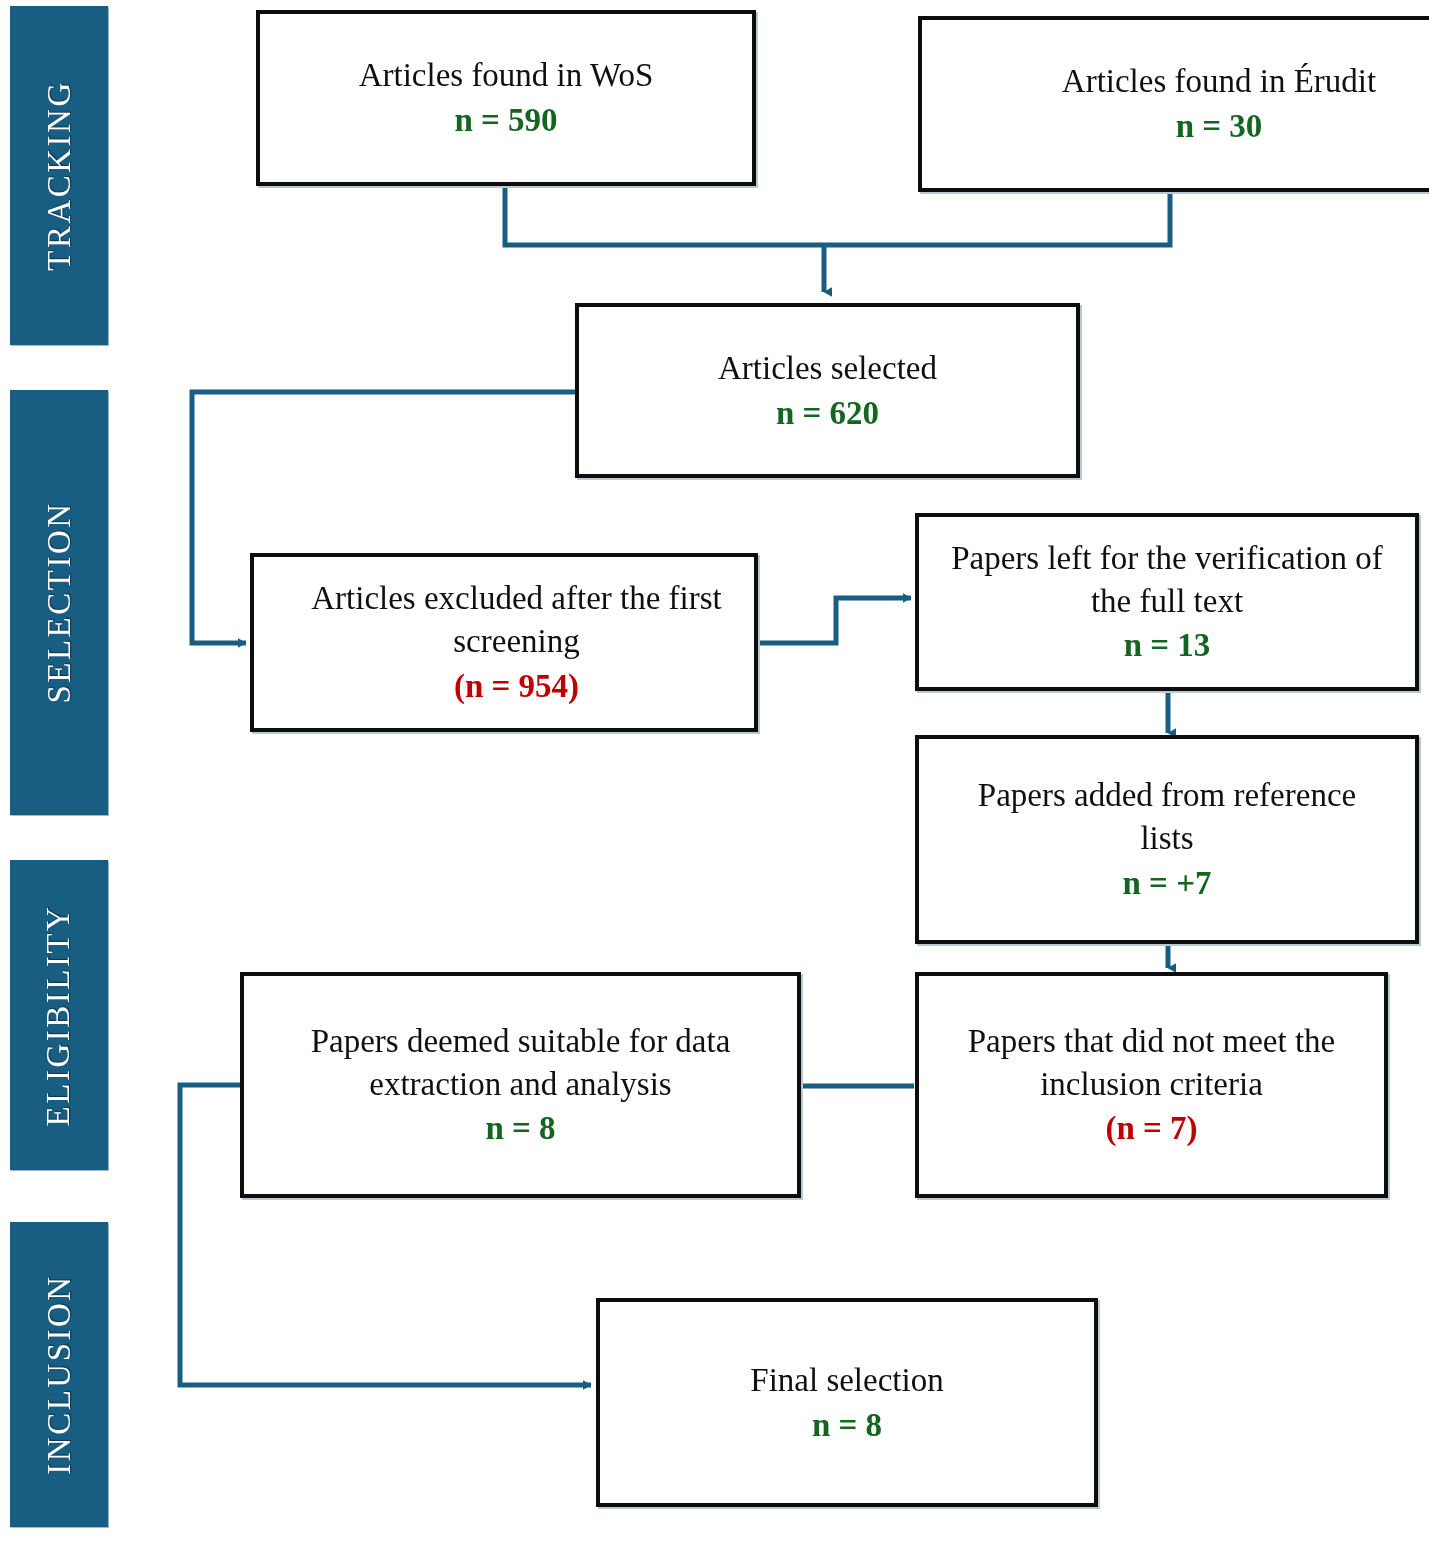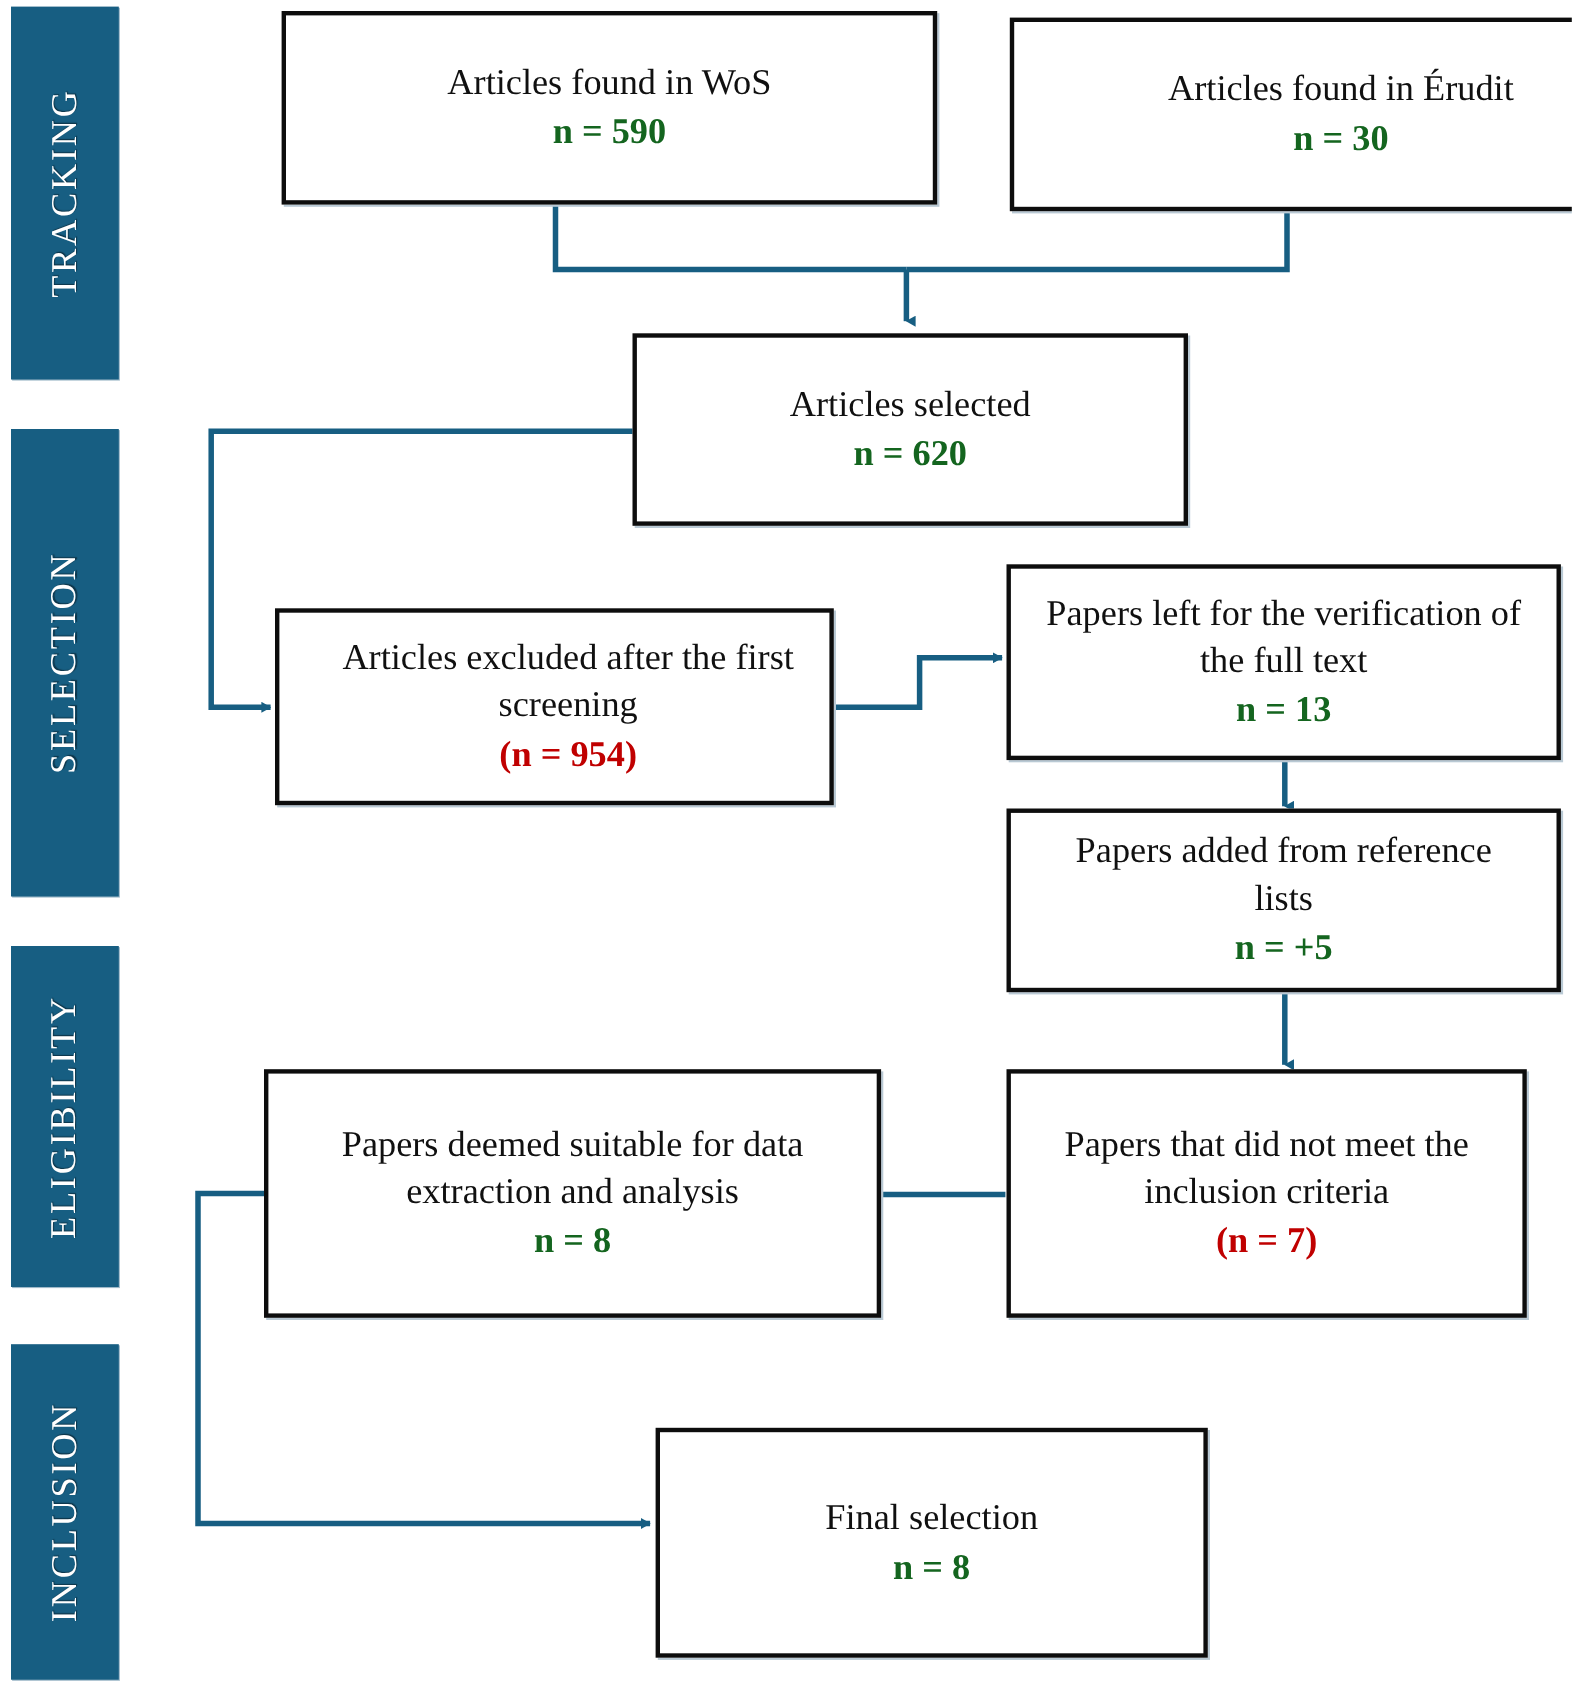--- a/index.html
+++ b/index.html
@@ -122,21 +122,21 @@
   </div>
 
   <div class="phase-bar" style="left:10px; top:860px; width:98px; height:310px;">
     <span class="phase-label">ELIGIBILITY</span>
   </div>
 
   <div class="phase-bar" style="left:10px; top:1222px; width:98px; height:305px;">
     <span class="phase-label">INCLUSION</span>
   </div>
 
-  <div class="flow-box" style="left:256px; top:10px; width:596px; height:176px;">
+  <div class="flow-box" style="left:256px; top:10px; width:500px; height:176px;">
     <div class="box-title">Articles found in WoS</div>
     <div class="box-count count-green">n = 590</div>
   </div>
 
   <div class="flow-box" style="left:918px; top:16px; width:602px; height:176px;">
     <div class="box-title">Articles found in Érudit</div>
     <div class="box-count count-green">n = 30</div>
   </div>
 
   <div class="flow-box" style="left:575px; top:303px; width:505px; height:175px;">
@@ -147,23 +147,23 @@
   <div class="flow-box" style="left:250px; top:553px; width:508px; height:179px;padding-left:25px;">
     <div class="box-title" style="max-width:420px;">Articles excluded after the first screening</div>
     <div class="box-count count-red">(n = 954)</div>
   </div>
 
   <div class="flow-box" style="left:915px; top:513px; width:504px; height:178px;">
     <div class="box-title" style="max-width:470px;">Papers left for the verification of the full text</div>
     <div class="box-count count-green">n =  13</div>
   </div>
 
-  <div class="flow-box" style="left:915px; top:735px; width:504px; height:167px;">
+  <div class="flow-box" style="left:915px; top:735px; width:504px; height:209px;">
     <div class="box-title" style="max-width:390px;">Papers added from reference lists</div>
-    <div class="box-count count-green">n = +5</div>
+    <div class="box-count count-green">n = +7</div>
   </div>
 
   <div class="flow-box" style="left:240px; top:972px; width:561px; height:226px;">
     <div class="box-title" style="max-width:450px;">Papers deemed suitable for data extraction and analysis</div>
     <div class="box-count count-green">n =  8</div>
   </div>
 
   <div class="flow-box" style="left:915px; top:972px; width:473px; height:226px;">
     <div class="box-title" style="max-width:430px;">Papers that did not meet the inclusion criteria</div>
     <div class="box-count count-red">(n = 7)</div>

